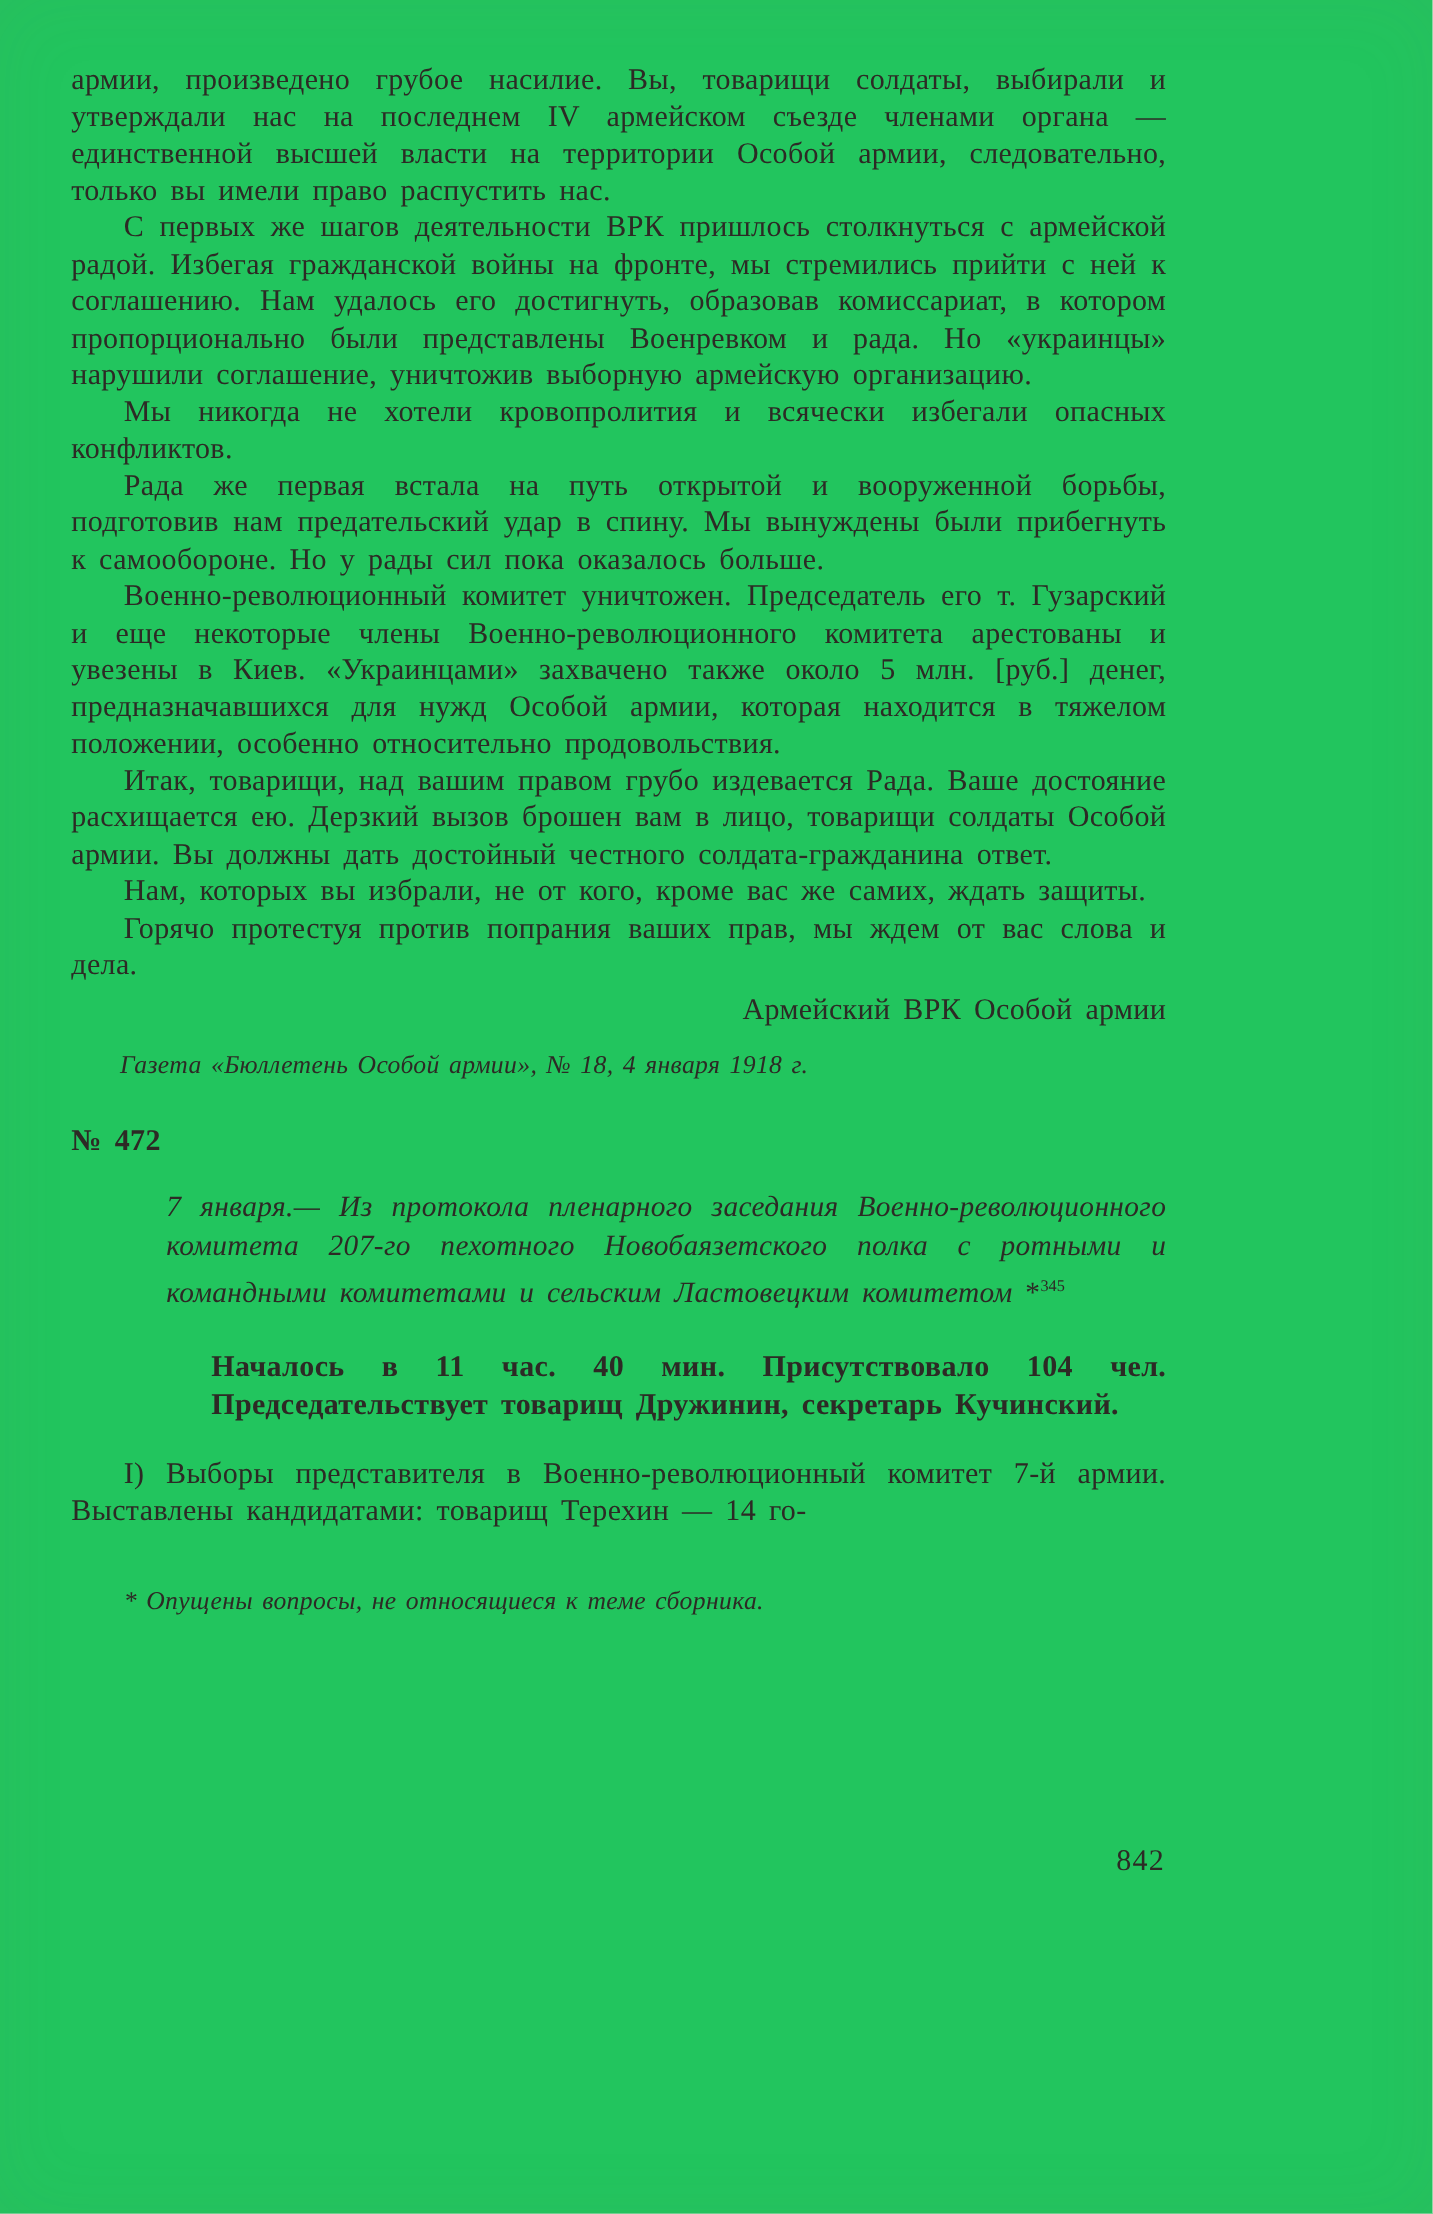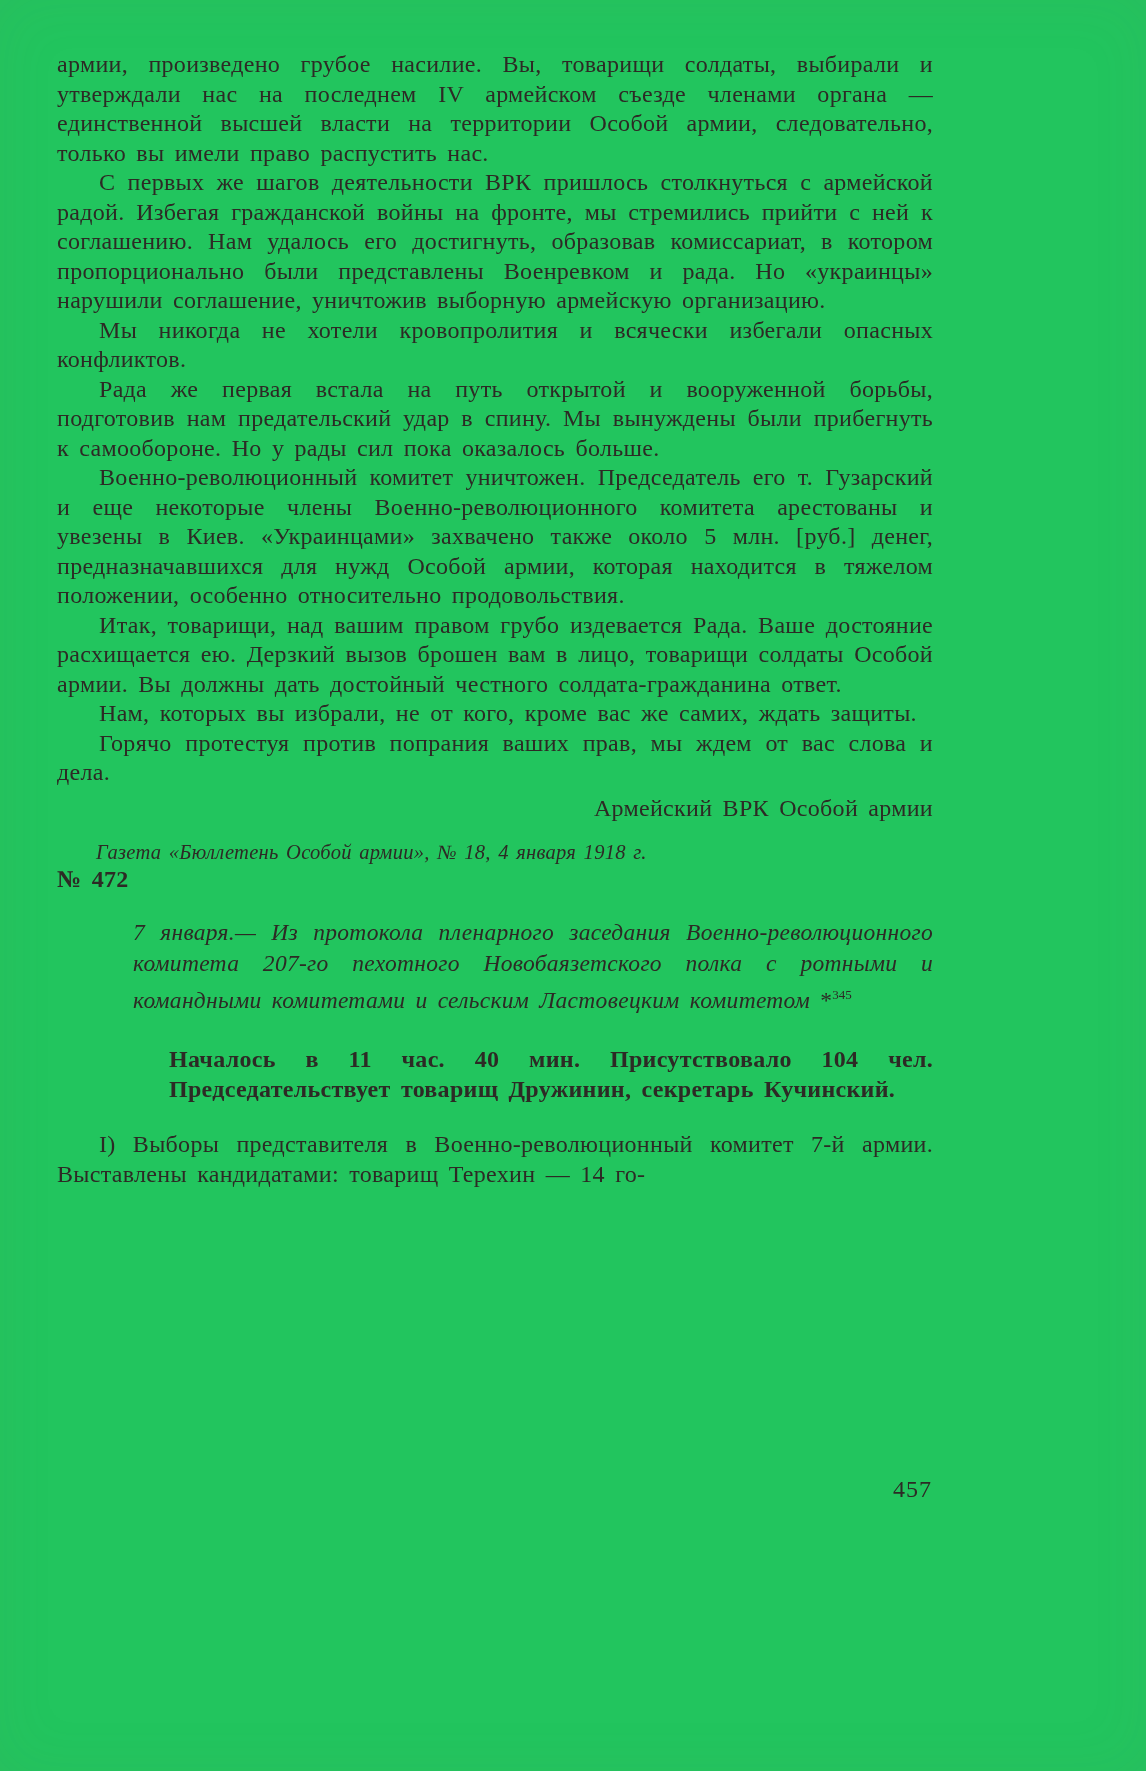--- a/index.html
+++ b/index.html
@@ -39,20 +39,21 @@
     font-style: italic;
     font-size: 20.5px !important;
     line-height: 26px !important;
     margin-top: 16px;
     text-align: left;
     word-spacing: 2px !important;
     margin-left: 39px;
   }
   .doc-number {
     font-weight: bold;
+    margin-top: 34px;
     font-size: 24px !important;
     letter-spacing: 1.5px;
     text-align: right;
   }
   .doc-heading {
     font-style: italic;
     margin-left: 76px;
     margin-top: 22px;
     font-size: 23.5px !important;
     line-height: 31px !important;
@@ -105,16 +106,17 @@
     </section>
 
     <section>
       <p class="doc-number">№ 472</p>
       <p class="doc-heading"><span>7 января.— Из протокола пленарного заседания Военно-революционного комитета 207-го пехотного Новобаязетского полка с ротными и командными комитетами и сельским Ластовецким комитетом</span>
         <span class="fn-marker">*</span><sup class="fn-sup">345</sup></p>
       <p class="opening">Началось в 11 час. 40 мин. Присутствовало 104 чел. Председательствует товарищ Дружинин, секретарь Кучинский.</p>
       <p class="indent after-gap">I) Выборы представителя в Военно-революционный комитет 7-й армии. Выставлены кандидатами: товарищ Терехин — 14 го-</p>
     </section>
 
+    <p class="footnote">* Опущены вопросы, не относящиеся к теме сборника.</p>
   </div>
 
-  <div class="page-number">457</div>
+  <div class="page-number">842</div>
 </div>
 
 </body></html>

